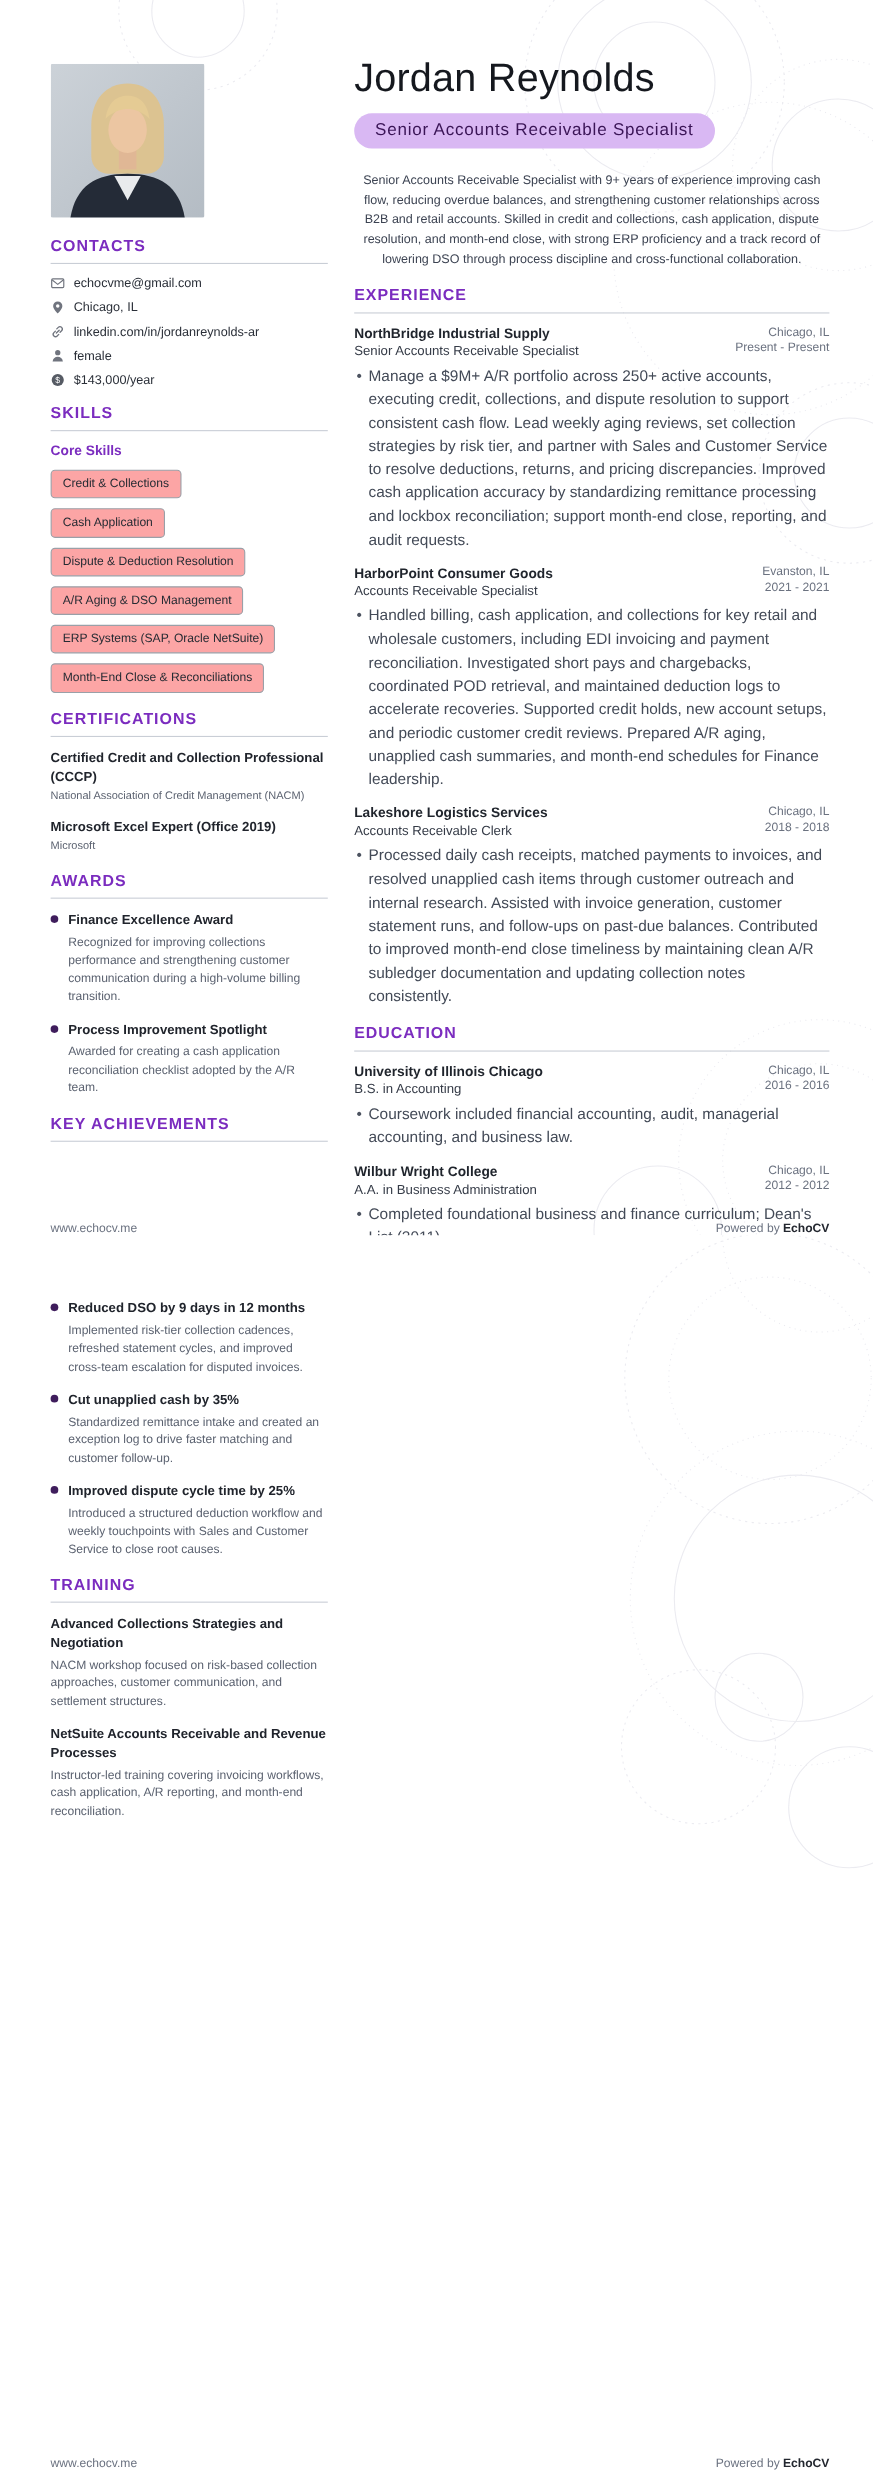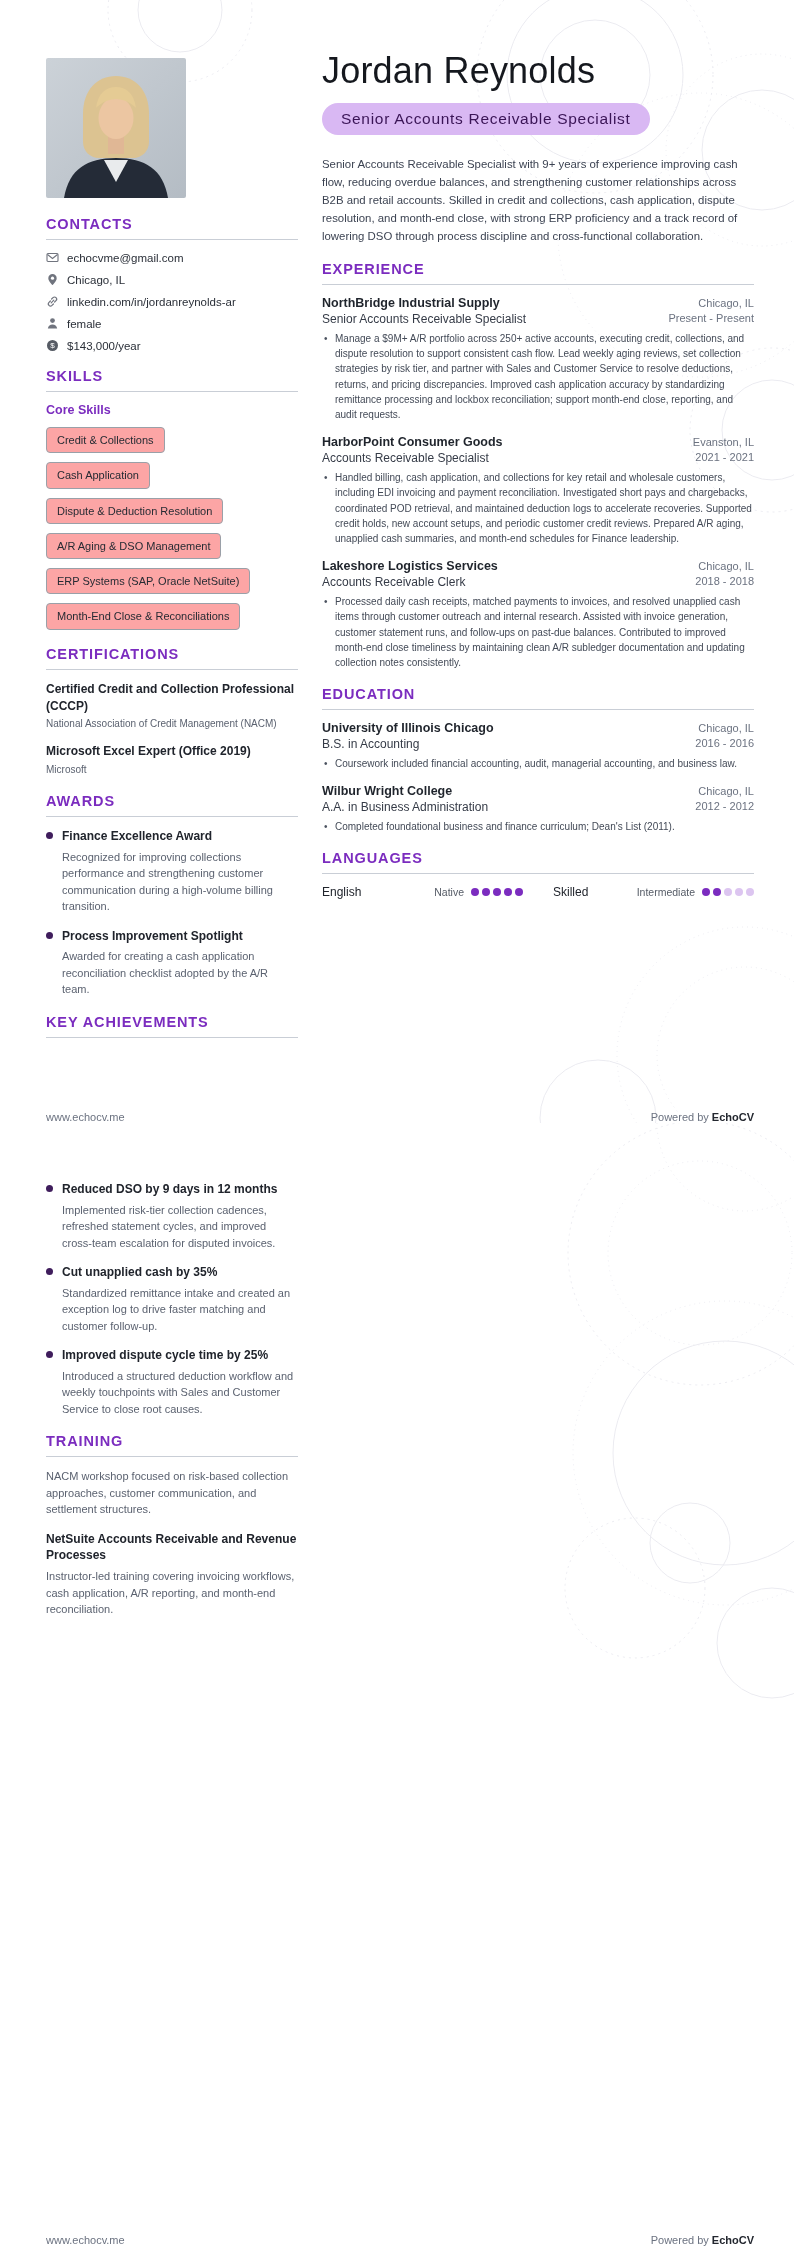--- a/index.html
+++ b/index.html
@@ -42,29 +42,29 @@
   .adot{width:7px;height:7px;border-radius:50%;background:var(--bullet);flex:0 0 7px;margin-top:4px;}
   .aitem-title{font-weight:700;font-size:12px;color:#20242c;line-height:1.38;}
   .aitem-desc{font-size:11px;color:#5b6270;line-height:1.5;margin:4px 0 13px 16px;}
 
   .titem-title{font-size:12px;font-weight:700;color:#20242c;line-height:1.4;margin:0 0 4px;}
   .titem-desc{font-size:11px;color:#5b6270;line-height:1.5;margin:0 0 13px;}
 
   h1.name{font-size:36px;font-weight:500;letter-spacing:.2px;color:#15181e;margin:0;}
   .badge{display:inline-block;background:var(--badge-bg);color:var(--badge-text);font-size:15.5px;letter-spacing:.7px;padding:7px 19px;border-radius:999px;margin:11px 0 20px;}
 
-  .summary-text{font-size:11.4px;line-height:1.58;color:#3c4352;margin:0;}
+  .summary-text{font-size:11.4px;line-height:1.58;color:#3c4352;margin:0;text-align:center;}
 
   .job{margin-bottom:13px;}
-  .row{display:flex;justify-content:space-between;align-items:center;gap:12px;}
+  .row{display:flex;justify-content:space-between;align-items:flex-start;gap:12px;}
   .company{font-size:12.5px;font-weight:700;color:#1f242c;}
   .role{font-size:12px;color:#353b47;margin-top:2px;}
   .muted{font-size:11px;color:#6b7280;white-space:nowrap;}
   .bullets{list-style:none;margin:5px 0 0;padding:0;}
-  .bullets li{position:relative;padding-left:13px;font-size:10px;color:#434a57;line-height:1.52;}
+  .bullets li{position:relative;padding-left:13px;font-size:14px;color:#434a57;line-height:1.52;}
   .bullets li::before{content:"\2022";position:absolute;left:2px;color:#4c5360;}
 
   .lang-row{display:flex;gap:30px;margin-top:3px;}
   .lang{flex:1;display:flex;align-items:center;justify-content:space-between;gap:8px;}
   .lang-name{font-size:12px;color:#20242c;}
   .lang-meta{display:flex;align-items:center;gap:7px;}
   .lang-level{font-size:10.5px;color:#555b66;}
   .dots{display:flex;gap:3px;}
   .dot{width:8px;height:8px;border-radius:50%;}
   .dot-filled{background:var(--dot-filled);}
@@ -386,20 +386,21 @@
               <span class="adot"></span>
               <span class="aitem-title">Improved dispute cycle time by 25%</span>
             </div>
             <p class="aitem-desc">Introduced a structured deduction workflow and weekly touchpoints with Sales and Customer Service to close root causes.</p>
           </div>
         </section>
 
         <section class="section">
           <h2 class="sec-h">TRAINING</h2>
           <div>
+            <p class="titem-title">Advanced Collections Strategies and Negotiation</p>
             <p class="titem-desc">NACM workshop focused on risk-based collection approaches, customer communication, and settlement structures.</p>
           </div>
           <div>
             <p class="titem-title">NetSuite Accounts Receivable and Revenue Processes</p>
             <p class="titem-desc">Instructor-led training covering invoicing workflows, cash application, A/R reporting, and month-end reconciliation.</p>
           </div>
         </section>
       </aside>
     </div>
 

